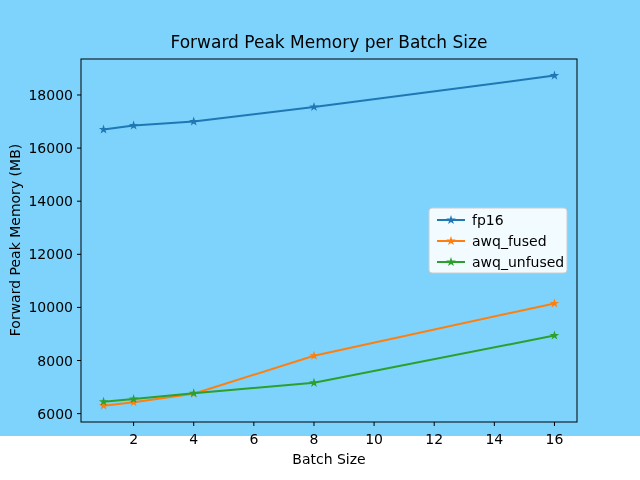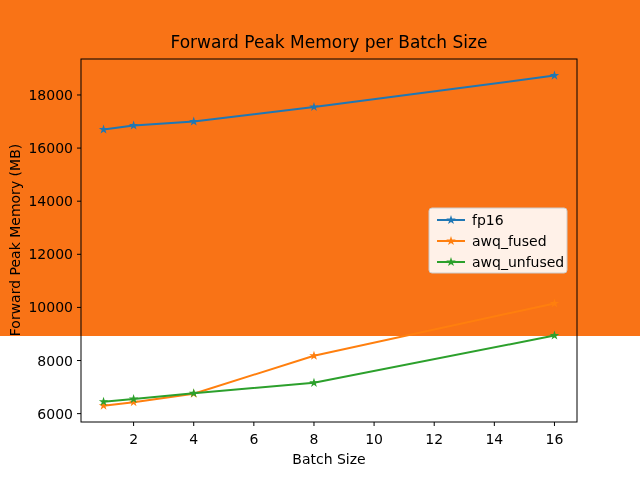--- a/index.html
+++ b/index.html
@@ -1,17 +1,17 @@
 <!DOCTYPE html>
 <html><head>
 <meta charset="utf-8">
 <style>
   html, body { margin: 0; padding: 0; background: #ffffff; }
   body { width: 640px; height: 480px; overflow: hidden; }
-  .figure { width: 640px; height: 336px; background: #f97316; }
+  .figure { width: 640px; height: 436px; background: #7dd3fc; }
   svg text {
     font-family: "DejaVu Sans", "Liberation Sans", sans-serif;
     fill: #000000;
   }
   .title-text { font-size: 17px; }
   .axis-label { font-size: 14px; }
   .tick-label { font-size: 14px; }
   .legend-label { font-size: 14px; }
 </style>
 </head>

